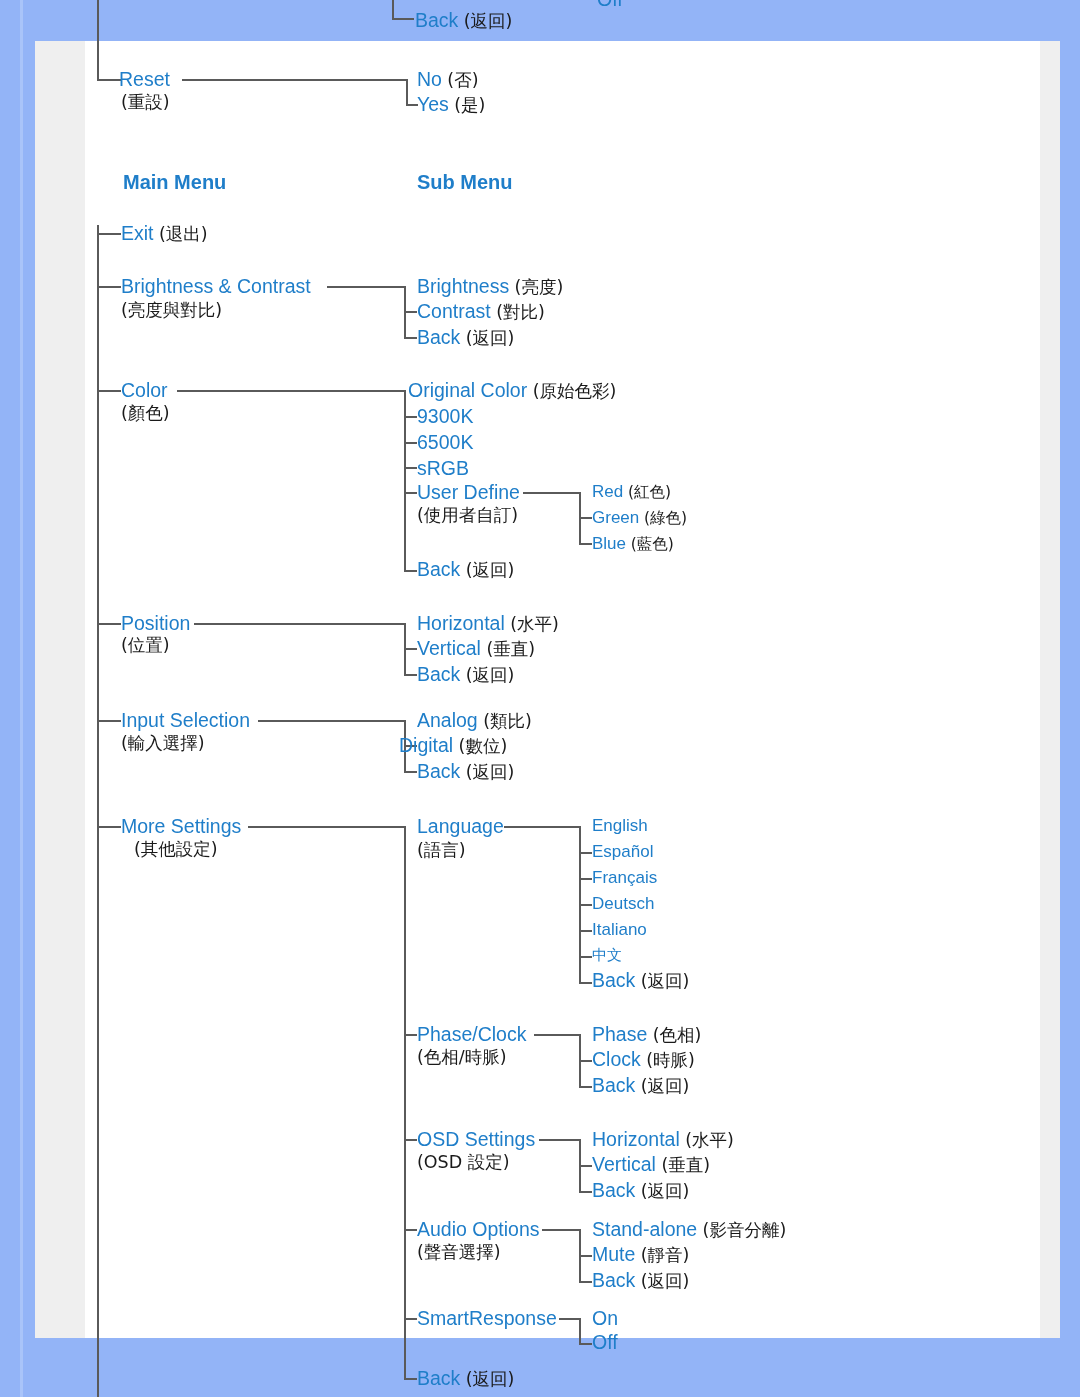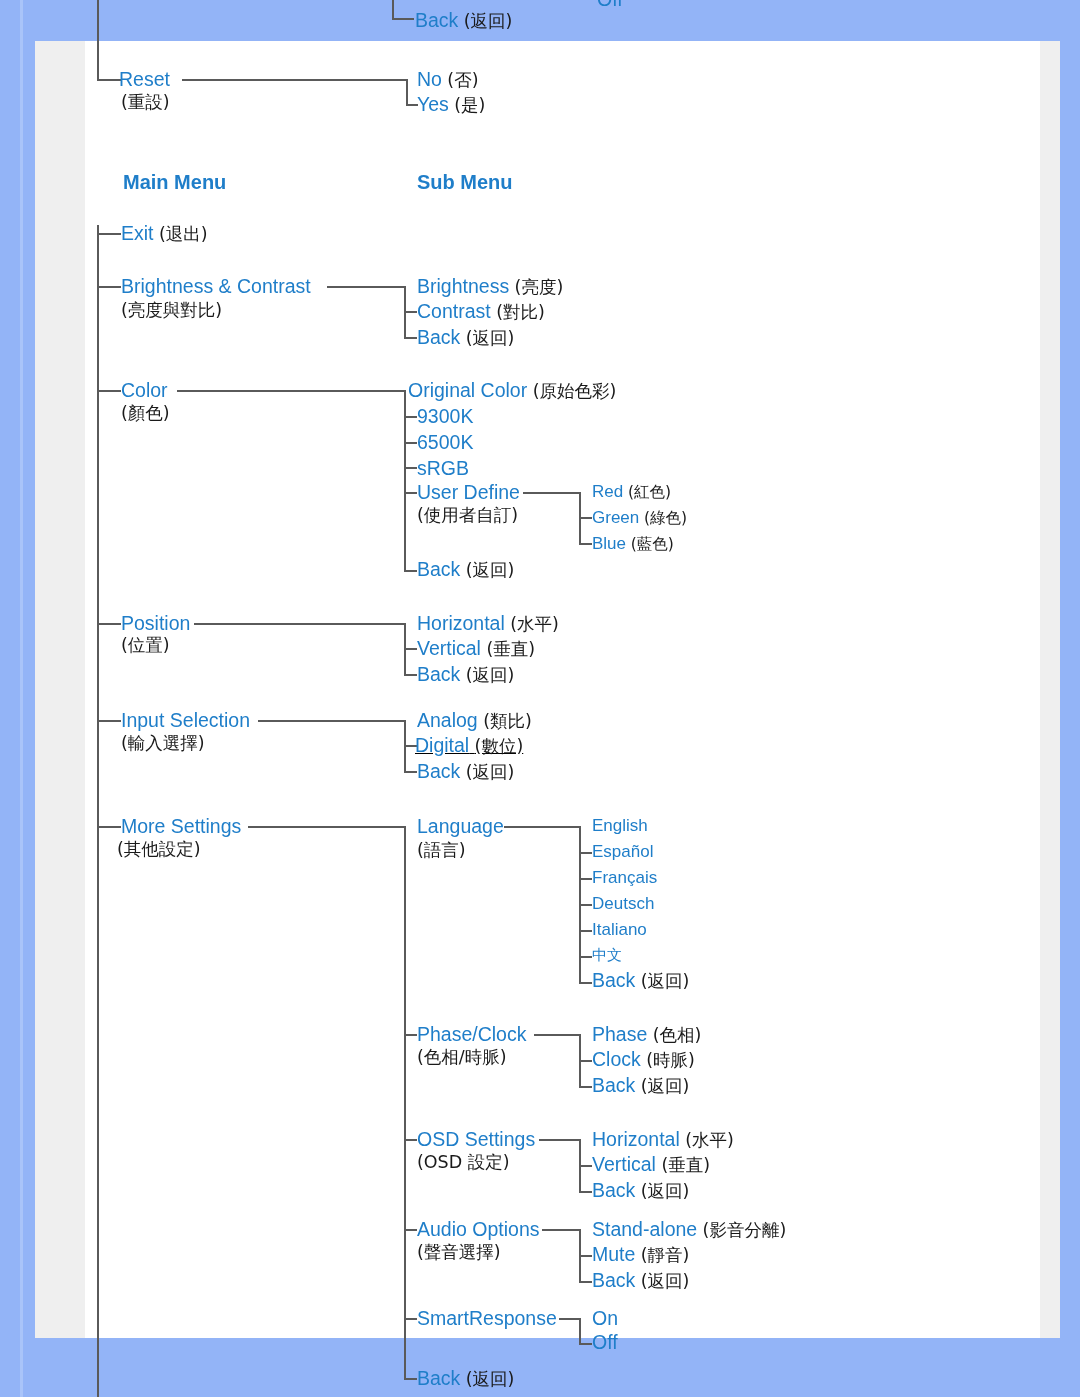--- a/index.html
+++ b/index.html
@@ -199,34 +199,34 @@
   </div>
   <div class="sub cjk" style="left:121px;top:731px;">(輸入選擇)</div>
   <div class="hline" style="left:258px;top:720px;width:148px;"></div>
   <div class="vline" style="left:404px;top:720px;height:52px;"></div>
   <div class="hline" style="left:404px;top:745px;width:13px;"></div>
   <div class="hline" style="left:404px;top:771px;width:13px;"></div>
   <div class="node l2" style="left:417px;top:709px;">
     <span class="en">Analog</span>
     <span class="zh cjk">(類比)</span>
   </div>
-  <div class="node l2" style="left:415px;top:734px;text-decoration:underline;">
+  <div class="node l2" style="left:399px;top:734px;">
     <span class="en">Digital</span>
     <span class="zh cjk">(數位)</span>
   </div>
   <div class="node l2" style="left:417px;top:760px;">
     <span class="en">Back</span>
     <span class="zh cjk">(返回)</span>
   </div>
 
   <div class="hline" style="left:97px;top:826px;width:24px;"></div>
   <div class="node l1" style="left:121px;top:815px;">
     <span class="en">More Settings</span>
   </div>
-  <div class="sub cjk" style="left:117px;top:837px;">(其他設定)</div>
+  <div class="sub cjk" style="left:134px;top:837px;">(其他設定)</div>
   <div class="hline" style="left:248px;top:826px;width:158px;"></div>
   <div class="vline" style="left:404px;top:826px;height:552px;"></div>
 
   <div class="node l2" style="left:417px;top:815px;">
     <span class="en">Language</span>
   </div>
   <div class="sub cjk" style="left:417px;top:838px;">(語言)</div>
   <div class="hline" style="left:504px;top:826px;width:77px;"></div>
   <div class="vline" style="left:579px;top:826px;height:157px;"></div>
   <div class="hline" style="left:579px;top:852px;width:13px;"></div>

